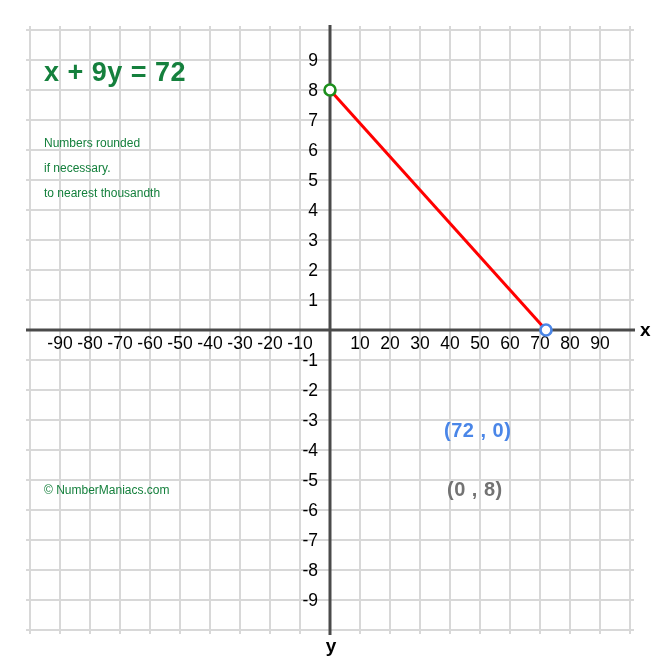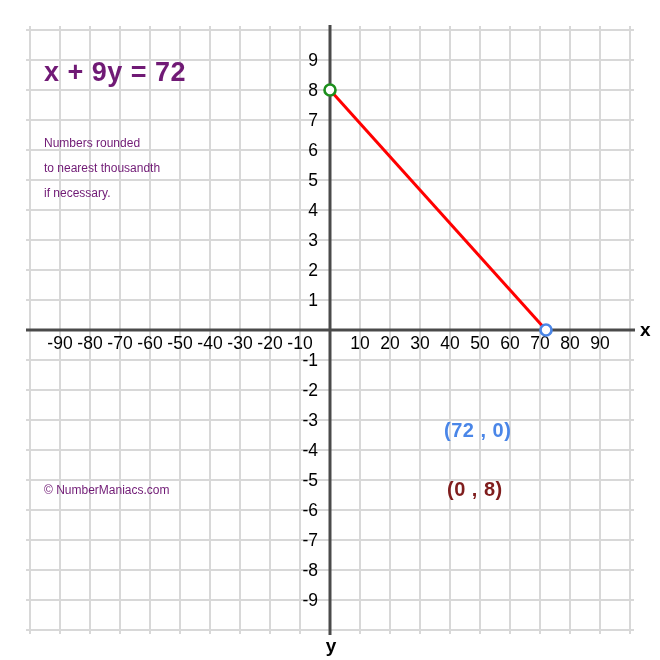--- a/index.html
+++ b/index.html
@@ -5,21 +5,21 @@
   html, body { margin: 0; padding: 0; background: #ffffff; }
   #canvas {
     position: relative;
     width: 660px;
     height: 660px;
     background: #ffffff;
     font-family: "Liberation Sans", sans-serif;
     overflow: hidden;
   }
   #plot { position: absolute; left: 0; top: 0; }
-  .overlay { position: absolute; color: #701a75; }
+  .overlay { position: absolute; color: #15803d; }
   #equation-title {
     left: 44px; top: 56px;
     font-size: 27px; font-weight: bold; line-height: 32px;
     letter-spacing: 0.5px;
   }
   #note {
     left: 44px; top: 131px;
     font-size: 12px; line-height: 25px;
   }
   #watermark {
@@ -126,22 +126,22 @@
       <text x="331" y="652" text-anchor="middle" font-size="19" font-weight="bold" fill="#000000">y</text>
       <polyline points="330,90 546,330" fill="none" stroke="#ff0000" stroke-width="3"></polyline>
       <circle cx="546" cy="330" r="5.5" fill="#ffffff" stroke="#4a86e8" stroke-width="2.6"></circle>
       <circle cx="330" cy="90" r="5.5" fill="#ffffff" stroke="#1d8f1d" stroke-width="2.6"></circle>
     </svg>
 
   <div id="equation-title" class="overlay">x + 9y = 72</div>
 
   <div id="note" class="overlay">
     <div>Numbers rounded</div>
+    <div>if necessary.</div>
     <div>to nearest thousandth</div>
-    <div>if necessary.</div>
   </div>
 
   <div id="watermark" class="overlay">© NumberManiacs.com</div>
 
   <div id="x-intercept-label" class="point-label" style="color: rgb(74, 134, 232);">(72 , 0)</div>
 
-  <div id="y-intercept-label" class="point-label" style="color: #7f1d1d;">(0 , 8)</div>
+  <div id="y-intercept-label" class="point-label" style="color: #737373;">(0 , 8)</div>
 </div>
 
 </body></html>

